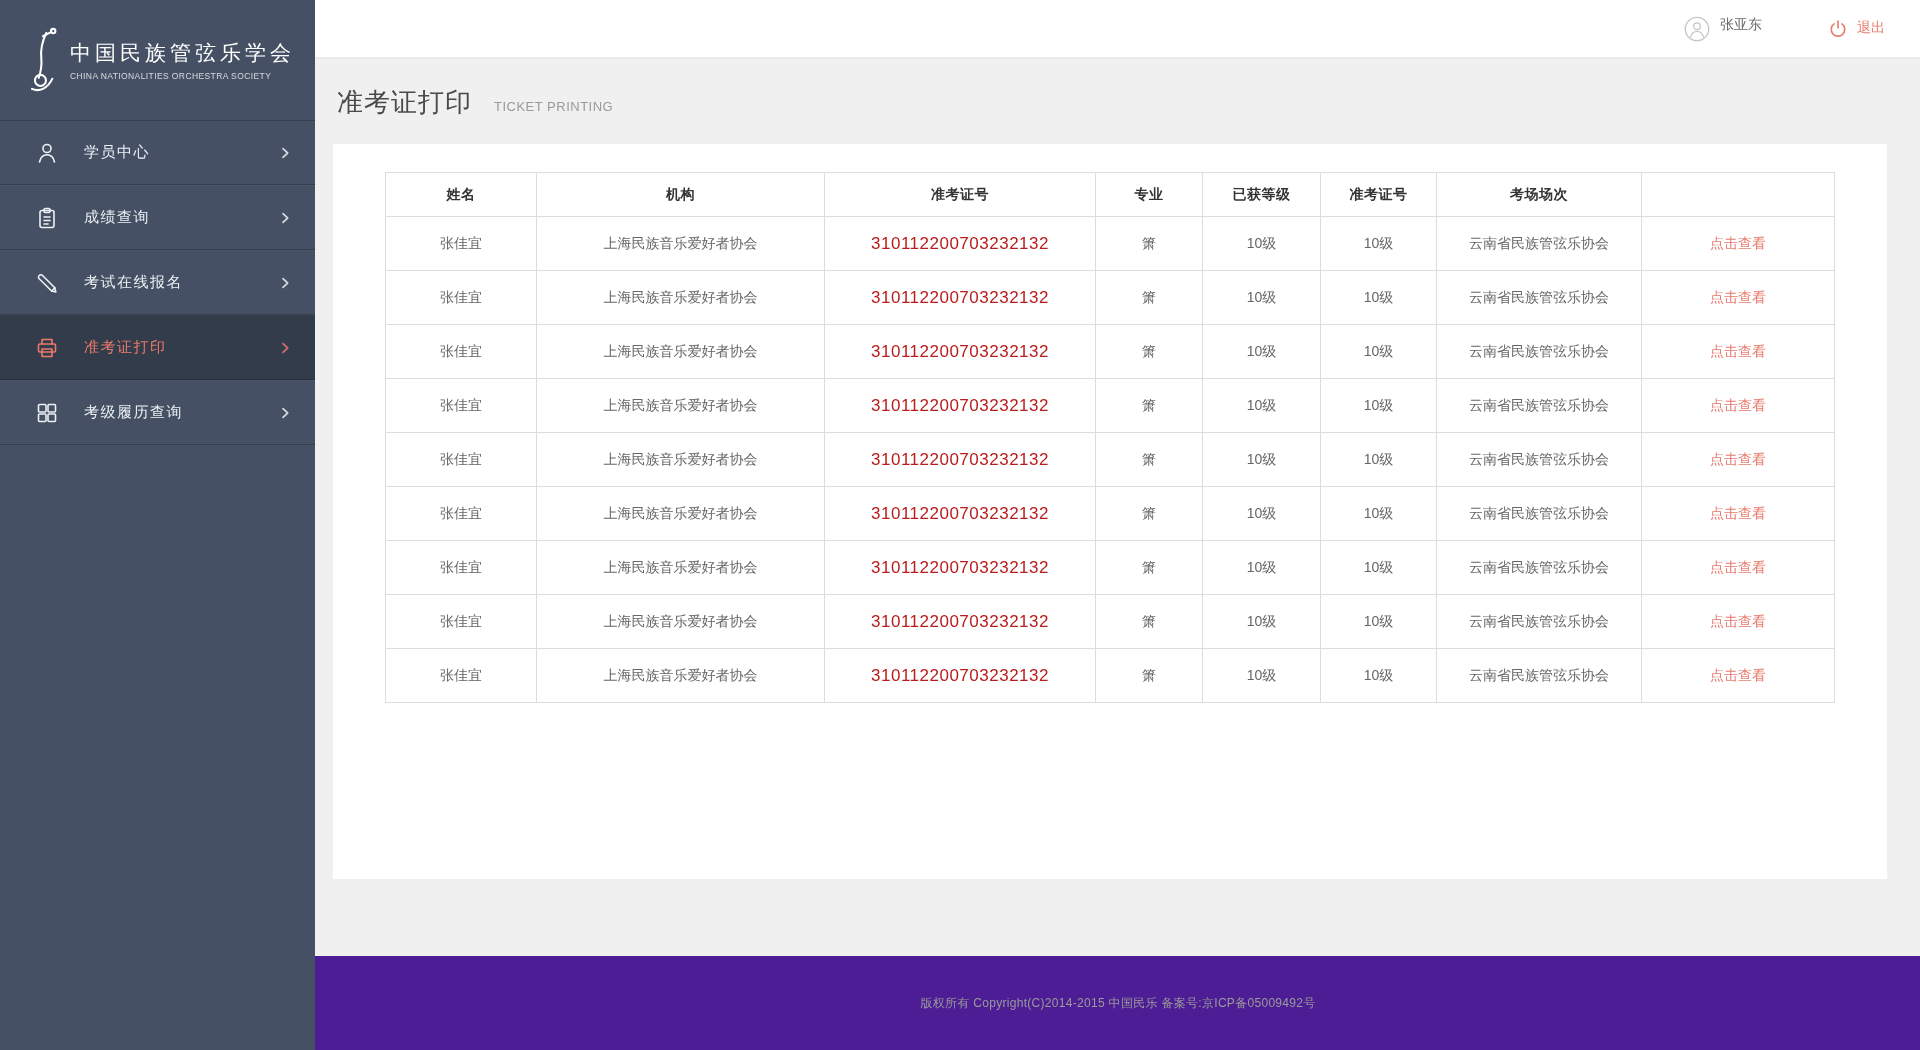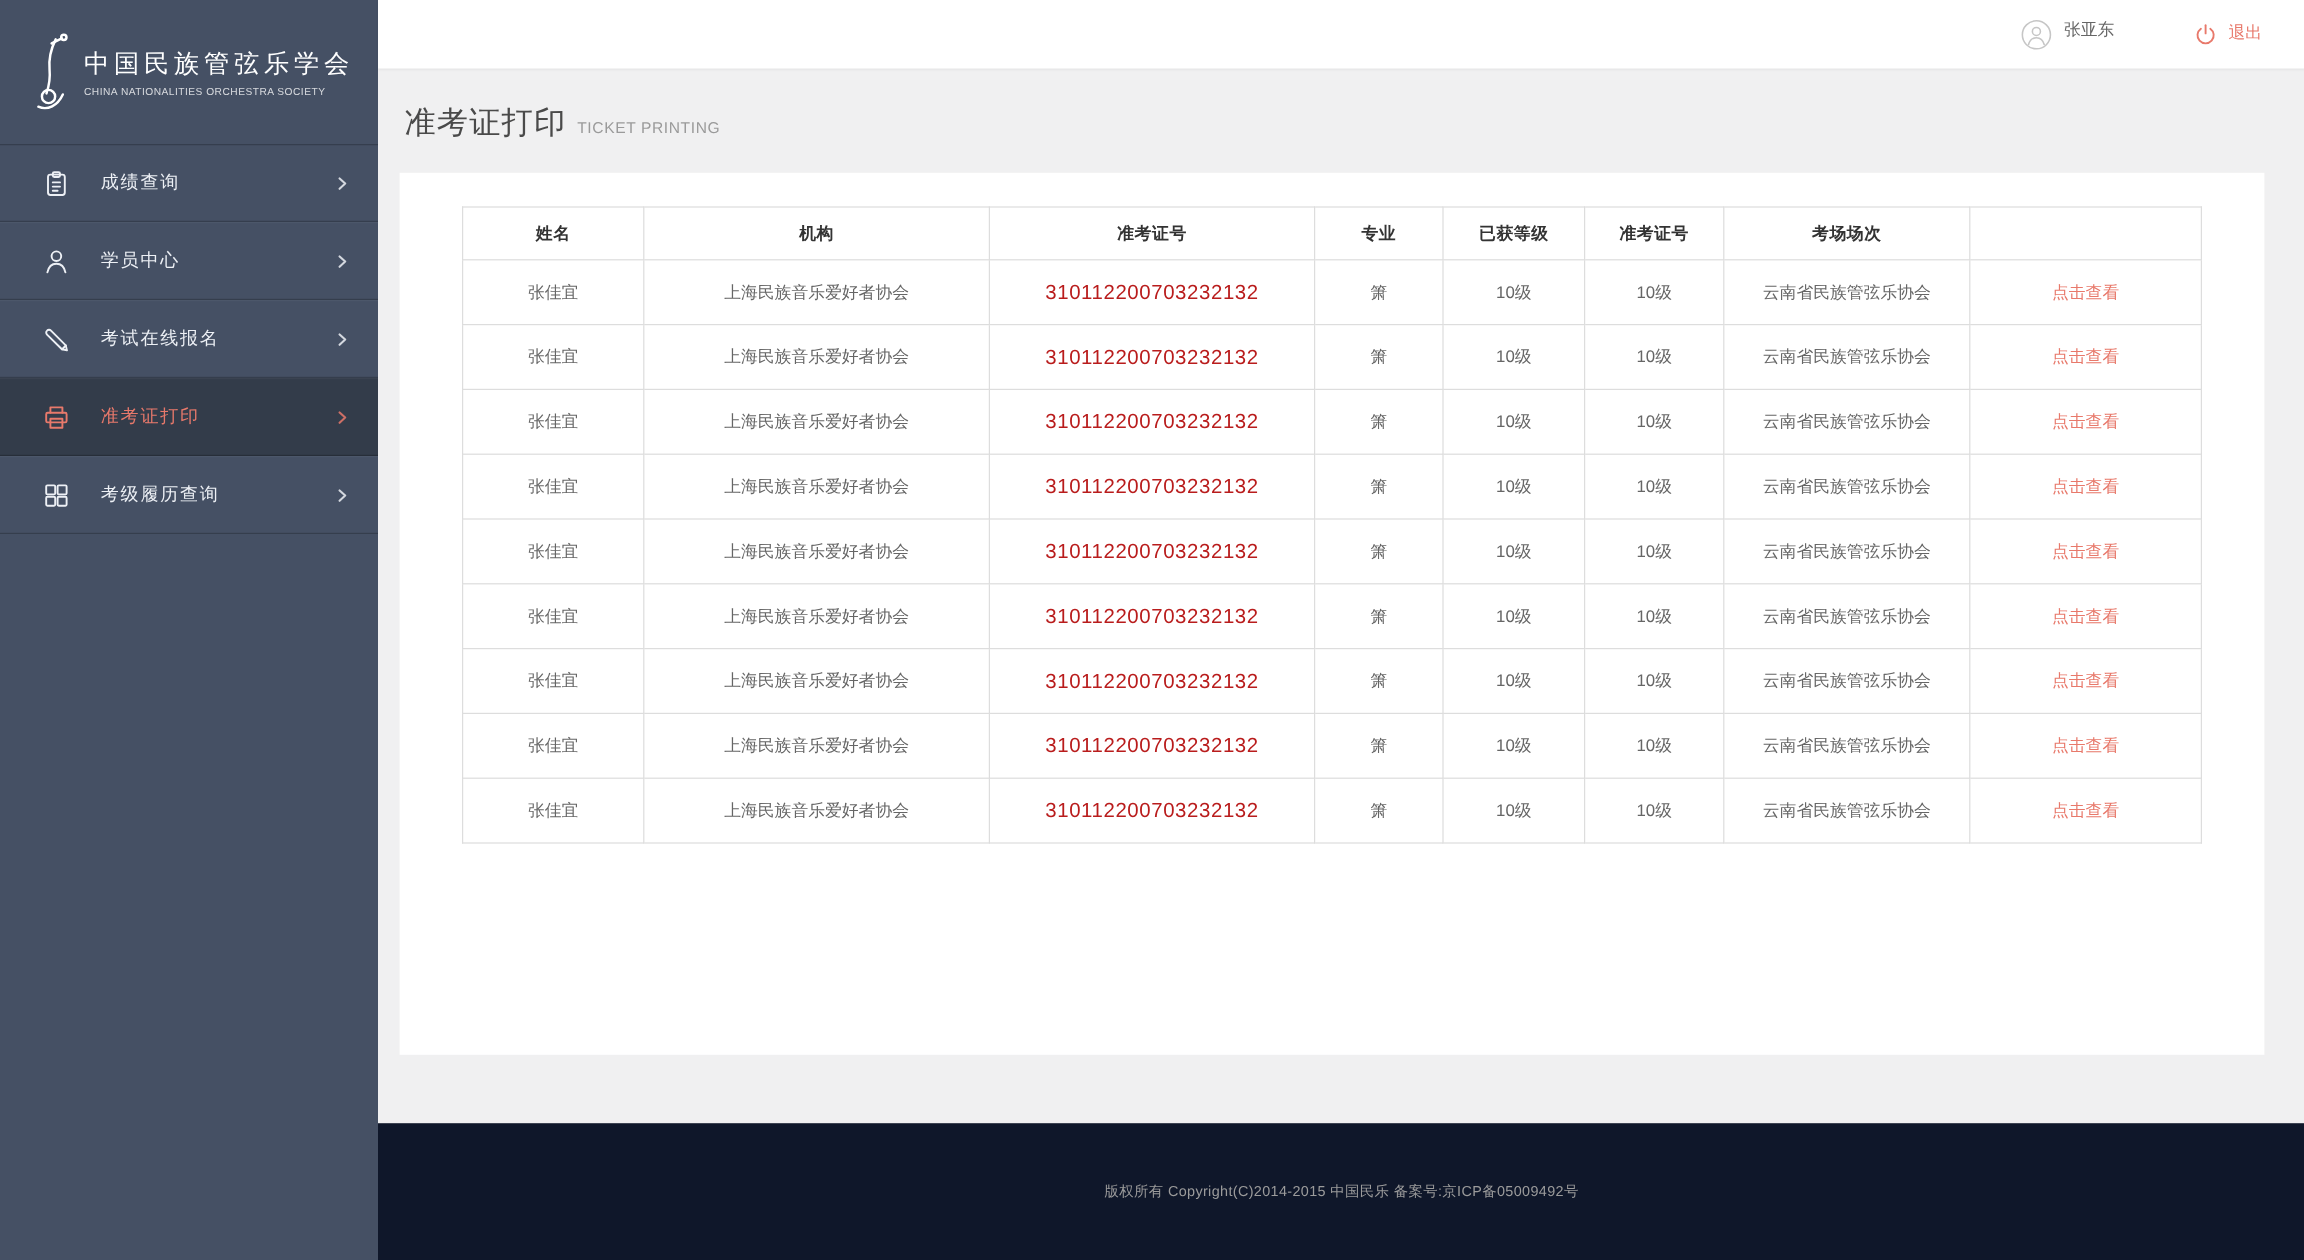--- a/index.html
+++ b/index.html
@@ -41,31 +41,31 @@
   .avatar svg{width:26px;height:26px;stroke:#C6C6C6;fill:none;stroke-width:1.4;}
   .username{font-size:14px;color:#666;}
   .logout{display:flex;align-items:flex-start;margin-left:66px;cursor:pointer;color:var(--accent);}
   .power{width:20px;height:20px;margin-right:9px;display:flex;}
   .power svg{width:20px;height:20px;stroke:currentColor;fill:none;stroke-width:1.9;stroke-linecap:round;}
   .logout-label{font-size:14px;}
 
   .content{flex:1;background:var(--content-bg);overflow:hidden;}
   .page-heading{margin:28px 0 24px 22px;display:flex;align-items:baseline;}
   .page-title{font-size:26px;color:#4A4A4A;font-weight:400;letter-spacing:1px;}
-  .page-subtitle{font-size:13px;color:#9A9A9A;margin-left:9px;letter-spacing:.5px;}
+  .page-subtitle{font-size:13px;color:#9A9A9A;margin-left:22px;letter-spacing:.5px;}
 
   .card{background:#fff;margin:0 34px 0 18px;height:735px;padding:28px 52px;}
   table{border-collapse:collapse;table-layout:fixed;width:1449px;}
   th,td{border:1px solid var(--border);text-align:center;vertical-align:middle;overflow:hidden;white-space:nowrap;}
   th{height:44px;font-size:14px;color:#333;font-weight:700;letter-spacing:.5px;margin-top:17px;}
   td{height:54px;font-size:14px;color:#666;}
   td.cell-ticket_no{font-size:17px;color:#b91c1c;letter-spacing:.5px;}
   .view-link{color:var(--accent);cursor:pointer;text-decoration:none;}
 
-  .footer{height:114px;background:#0f172a;display:flex;align-items:center;justify-content:center;}
+  .footer{height:94px;background:#4c1d95;display:flex;align-items:center;justify-content:center;}
   .copyright{font-size:12px;color:#9B9B9B;letter-spacing:.3px;}
 </style>
 </head>
 <body>
 
 <div class="app">
 
   <aside class="sidebar">
     <div class="logo">
       <svg class="logo-glyph" viewBox="0 0 40 80" fill="none" stroke="#fff" stroke-width="2.4" stroke-linecap="round">
@@ -77,42 +77,42 @@
       </svg>
       <div class="logo-text">
         <span class="logo-title">中国民族管弦乐学会</span>
         <span class="logo-sub">CHINA NATIONALITIES ORCHESTRA SOCIETY</span>
       </div>
     </div>
     <nav class="menu">
         <div class="menu-item">
           <span class="menu-icon">
             <svg viewBox="0 0 24 24">
+              <circle cx="12" cy="7.5" r="4"></circle>
+              <path d="M4.5 21 C5.5 16.2 8.4 13.8 12 13.8 C15.6 13.8 18.5 16.2 19.5 21"></path>
+            </svg>
+          </span>
+          <span class="menu-label">学员中心</span>
+          <span class="menu-chevron">
+            <svg viewBox="0 0 24 24">
+              <polyline points="9 5.5 16 12 9 18.5"></polyline>
+            </svg>
+          </span>
+        </div>
+        <div class="menu-item">
+          <span class="menu-icon">
+            <svg viewBox="0 0 24 24">
               <rect x="5" y="4.5" width="14" height="17" rx="2"></rect>
               <rect x="9" y="2.5" width="6" height="4" rx="1.2"></rect>
               <line x1="9" y1="11" x2="15" y2="11"></line>
               <line x1="9" y1="14.5" x2="15" y2="14.5"></line>
               <line x1="9" y1="18" x2="13" y2="18"></line>
             </svg>
           </span>
           <span class="menu-label">成绩查询</span>
-          <span class="menu-chevron">
-            <svg viewBox="0 0 24 24">
-              <polyline points="9 5.5 16 12 9 18.5"></polyline>
-            </svg>
-          </span>
-        </div>
-        <div class="menu-item">
-          <span class="menu-icon">
-            <svg viewBox="0 0 24 24">
-              <circle cx="12" cy="7.5" r="4"></circle>
-              <path d="M4.5 21 C5.5 16.2 8.4 13.8 12 13.8 C15.6 13.8 18.5 16.2 19.5 21"></path>
-            </svg>
-          </span>
-          <span class="menu-label">学员中心</span>
           <span class="menu-chevron">
             <svg viewBox="0 0 24 24">
               <polyline points="9 5.5 16 12 9 18.5"></polyline>
             </svg>
           </span>
         </div>
         <div class="menu-item">
           <span class="menu-icon">
             <svg viewBox="0 0 24 24">
               <path d="M4.2 4.5 a2.3 2.3 0 0 1 3.3 0 L19.8 16.8 L20.8 21 L16.6 20 L4.2 7.8 a2.3 2.3 0 0 1 0 -3.3 z"></path>

